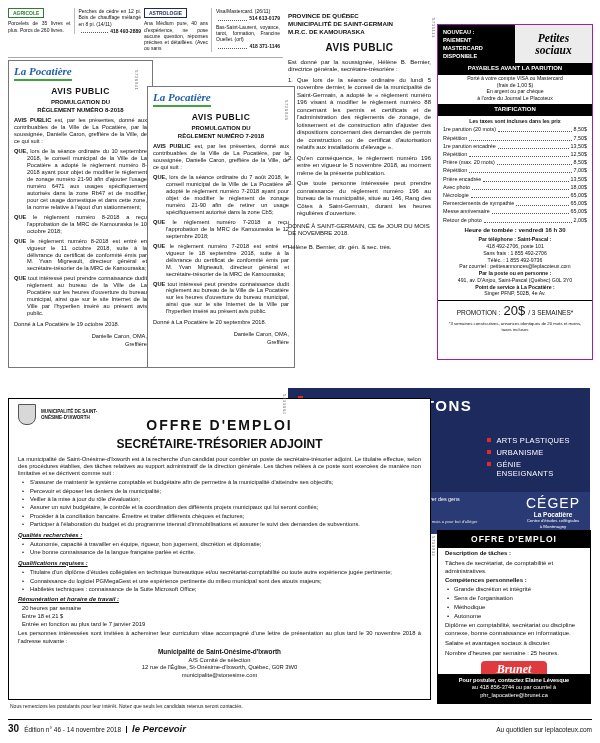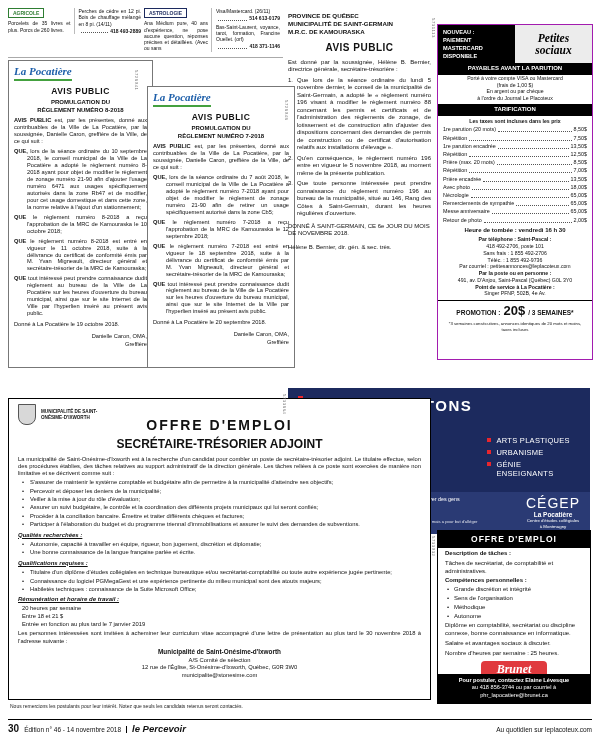--- a/index.html
+++ b/index.html
@@ -47,21 +47,21 @@
   .pa-head{display:flex;height:38px;}
   .pa-new{width:72px;background:#000;color:#fff;font-weight:bold;font-size:5.6px;line-height:1.45;padding:3px 0 0 5px;}
   .pa-title{flex:1;background:#ececec;display:flex;flex-direction:column;justify-content:center;align-items:center;font-family:"Liberation Serif",serif;font-style:italic;font-weight:bold;font-size:11.5px;line-height:1.05;color:#000;}
   .pa .bar{font-size:6px;padding:2px 0;}
   .pa .payline{text-align:center;}
   .pa .note{text-align:center;font-weight:bold;margin:2px 0;}
   .trow{display:flex;align-items:flex-end;font-size:5.4px;padding:0 5px;margin:1.2px 0;}
   .trow .lbl,.trow .prc{white-space:nowrap;}
   .pa .deadline{text-align:center;font-weight:bold;font-size:6px;margin:3px 0 2px 0;}
   .pa .pline{text-align:center;}
-  .pa .promo{display:flex;justify-content:center;align-items:baseline;gap:3px;border-top:1px solid #000;margin-top:3px;padding-top:2px;font-weight:bold;}
+  .pa .promo{display:flex;justify-content:center;align-items:baseline;gap:3px;border-top:1px solid #000;margin-top:3px;padding-top:2px;font-weight:normal;}
   .pa .promo .plbl,.pa .promo .psfx{font-size:6.5px;}
   .pa .promo .pprc{font-size:13px;}
   .pa .pnote{text-align:center;font-size:4.3px;padding:1px 6px 0 6px;}
 
   
   .rec{position:absolute;left:288px;top:388px;width:302px;height:146px;background:#1c2a5e;color:#fff;}
   .rec-inner{padding:8px 10px 0 10px;}
   .rec-title{display:flex;align-items:center;gap:6px;}
   .rec-redbar{width:5px;height:18px;background:#e8262d;}
   .rec-title .t{font-size:15px;font-weight:bold;letter-spacing:1.5px;}

